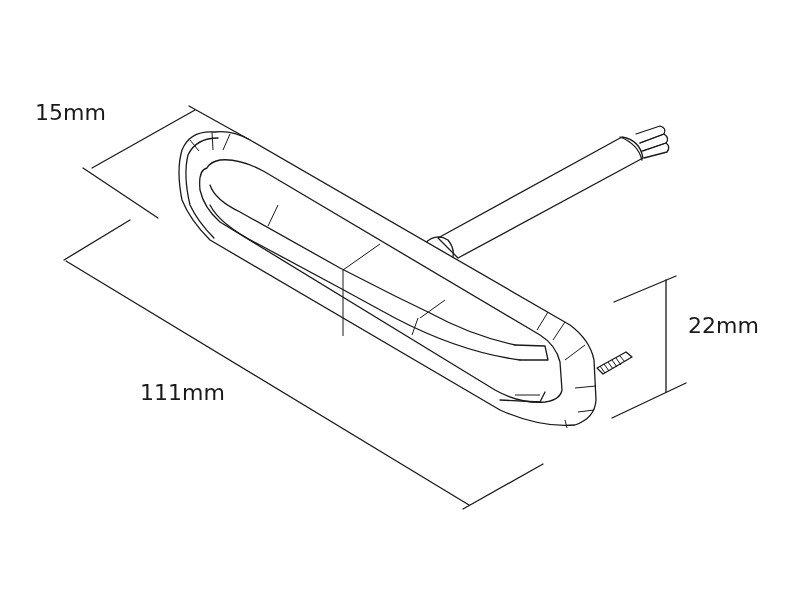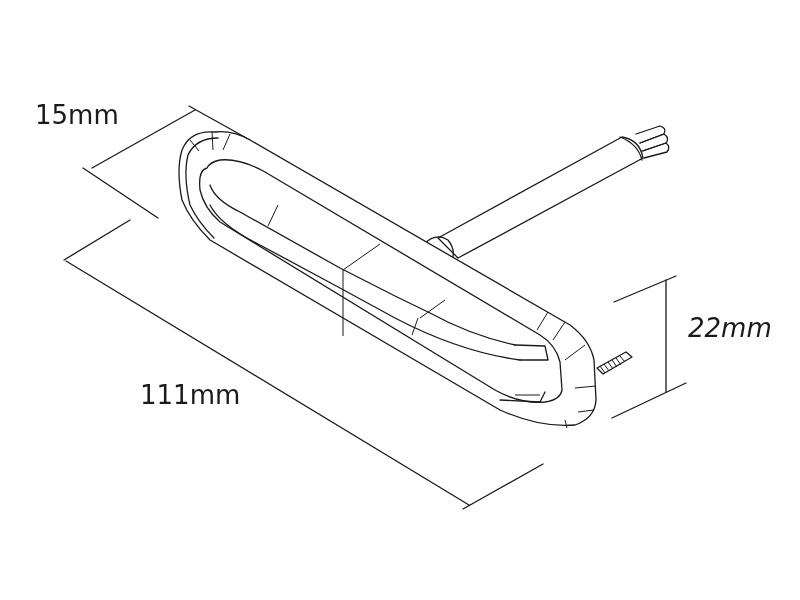--- a/index.html
+++ b/index.html
@@ -1,18 +1,18 @@
 <!DOCTYPE html>
 <html><head>
 <meta charset="utf-8">
 <style>
   html, body { margin:0; padding:0; background:#ffffff; }
   body { width:800px; height:600px; overflow:hidden; position:relative; font-family:"DejaVu Sans", sans-serif; }
   svg { position:absolute; left:0; top:0; }
-  .dim-label { position:absolute; font-size:26px; color:#1a1a1a; letter-spacing:0px; white-space:nowrap; }
+  .dim-label { position:absolute; font-size:22px; color:#1a1a1a; letter-spacing:0px; white-space:nowrap; }
   .ln { fill:none; stroke:#1a1a1a; stroke-width:1.3; stroke-linecap:round; stroke-linejoin:round; }
   .ln-thin { fill:none; stroke:#1a1a1a; stroke-width:1; }
   .fillw { fill:#ffffff; stroke:#1a1a1a; stroke-width:1.3; stroke-linejoin:round; }
 </style>
 </head>
 <body>
 
 <svg width="800" height="600" viewBox="0 0 800 600">
 
   <g>
@@ -82,13 +82,13 @@
       <line x1="608" y1="362" x2="613" y2="369"></line>
       <line x1="612" y1="360" x2="617" y2="367"></line>
       <line x1="616" y1="358" x2="621" y2="365"></line>
       <line x1="620" y1="356" x2="625" y2="362"></line>
     </g>
   </g>
 </svg>
 
 <div class="dim-label" style="left:35px; top:100px;">15mm</div>
 <div class="dim-label" style="left:140px; top:380px;">111mm</div>
-<div class="dim-label" style="left:688px; top:313px;font-style:italic;">22mm</div>
+<div class="dim-label" style="left:688px; top:313px;">22mm</div>
 
 </body></html>

